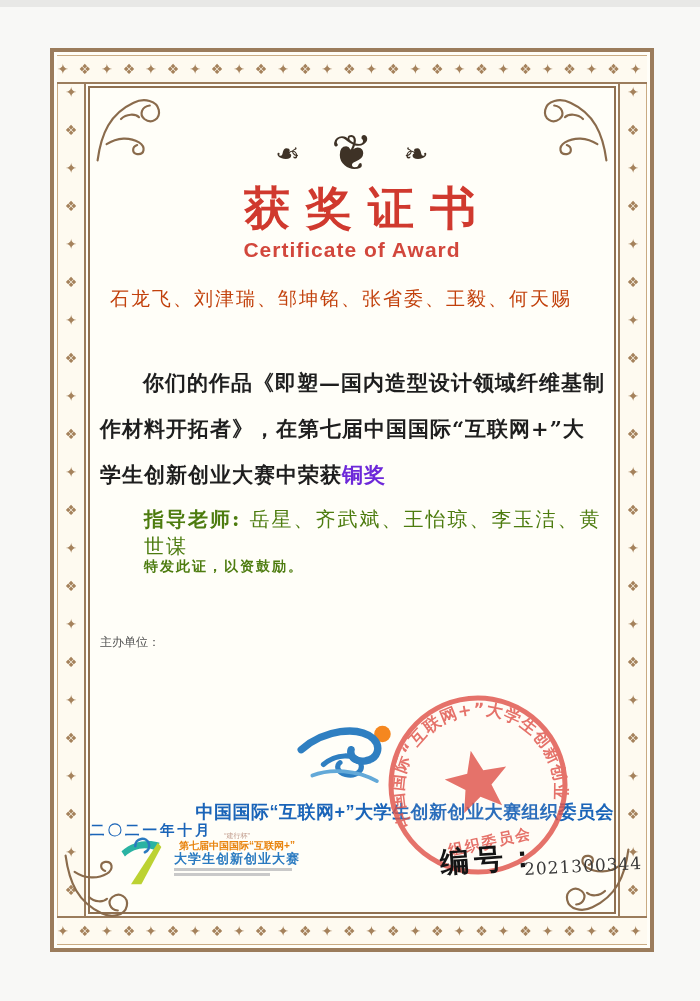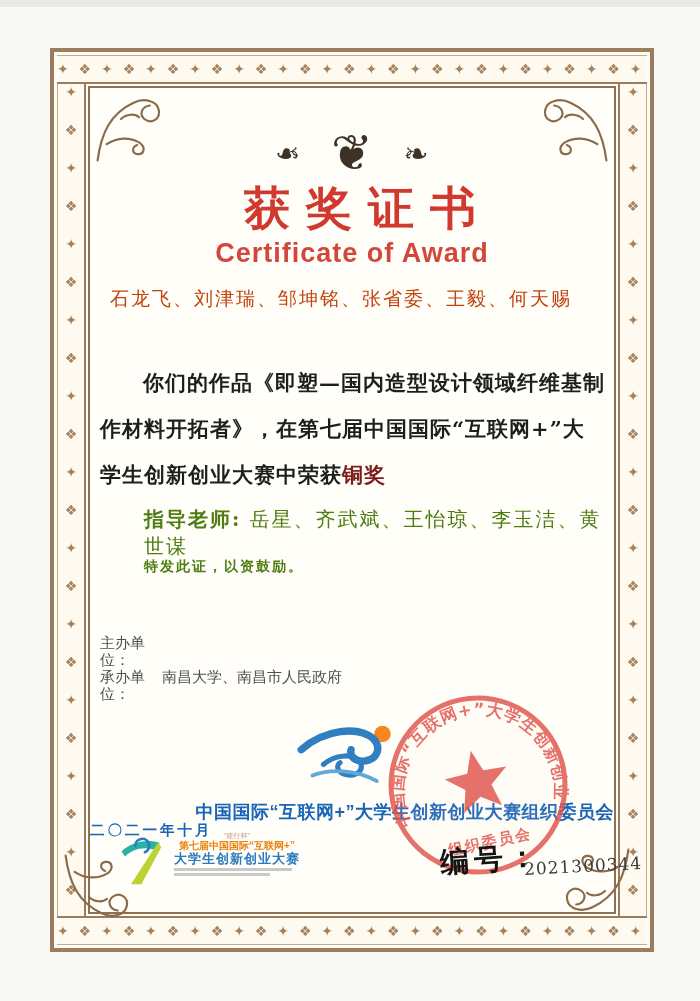--- a/index.html
+++ b/index.html
@@ -30,41 +30,41 @@
   
   .top-ornament{position:absolute;top:36px;left:0;right:0;text-align:center;color:#3e3226;}
   .top-ornament .side{font-size:30px;display:inline-block;vertical-align:middle;}
   .top-ornament .side.flip{transform:scaleX(-1);}
   .top-ornament .mid{font-size:50px;display:inline-block;vertical-align:middle;margin:0 26px;}
 
   .title{position:absolute;top:90px;left:0;right:0;text-align:center;
          font-family:"DejaVu Serif","Liberation Serif",serif;
          font-size:46px;font-weight:900;color:#d0392e;letter-spacing:16px;padding-left:32px;}
   .subtitle{position:absolute;top:150px;left:0;right:0;text-align:center;
-         font-size:27px;font-weight:600;color:#d2473c;letter-spacing:1px;}
+         font-size:21px;font-weight:600;color:#d2473c;letter-spacing:1px;}
 
   
   .recipients{position:absolute;top:198px;left:20px;right:10px;
          font-family:"DejaVu Serif","Liberation Serif",serif;
          font-size:19px;color:#c2410c;letter-spacing:2px;}
   .body-text{position:absolute;top:272px;left:10px;width:506px;
          font-family:"DejaVu Serif","Liberation Serif",serif;
          font-size:21px;line-height:46px;font-weight:700;color:#1e1e1e;
          letter-spacing:1px;text-indent:43px;}
-  .award{color:#7f1d1d;font-weight:900;}
+  .award{color:#6d28d9;font-weight:900;}
   .advisors{position:absolute;top:418px;left:54px;right:8px;
          font-family:"DejaVu Serif","Liberation Serif",serif;
          font-size:20px;color:#4d7c0f;letter-spacing:2px;}
   .advisors .lbl{font-weight:800;margin-right:8px;}
   .closing{position:absolute;top:470px;left:54px;
          font-family:"DejaVu Serif","Liberation Serif",serif;
          font-size:14px;font-weight:800;color:#4d7c0f;letter-spacing:2px;}
 
   
-  .orgs{position:absolute;top:546px;left:10px;right:14px;font-size:15px;
+  .orgs{position:absolute;top:546px;left:10px;right:14px;font-size:12px;
         line-height:17px;color:#4f4f4f;}
   .org-row{display:flex;}
   .org-row .org-label{flex:none;width:62px;}
   .org-row .org-text{flex:1;}
 
   
   .main-logo{position:absolute;top:634px;left:50%;transform:translateX(-50%);}
   .committee{position:absolute;top:712px;left:0;right:0;text-align:right;
         font-size:18px;font-weight:700;color:#1a64b8;letter-spacing:.5px;}
   .date-line{position:absolute;top:733px;left:0;right:0;
@@ -148,24 +148,20 @@
 
       <div class="advisors">
         <span class="lbl">指导老师:</span><span>岳星、齐武斌、王怡琼、李玉洁、黄世谋</span>
       </div>
 
       <div class="closing">特发此证，以资鼓励。</div>
 
       <div class="orgs">
         <div class="org-row">
           <span class="org-label">主办单位：</span>
-        </div>
-        <div class="org-row">
-          <span class="org-label">承办单位：</span>
-          <span class="org-text">南昌大学、南昌市人民政府</span>
         </div>
       </div>
 
       <svg class="main-logo" viewBox="0 0 130 78" width="120" height="72">
         <circle cx="98" cy="13" r="9" fill="#f5871f"></circle>
         <path d="M10 30 C 35 8, 72 4, 88 18 C 97 27, 93 40, 80 42 C 70 44, 62 38, 64 30" stroke="#2f7fc1" stroke-width="8" fill="none" stroke-linecap="round"></path>
         <path d="M34 46 C 48 34, 68 34, 74 44 C 78 52, 70 60, 58 57 C 50 55, 47 48, 52 44" stroke="#2f7fc1" stroke-width="5.5" fill="none" stroke-linecap="round"></path>
         <path d="M22 58 C 42 50, 70 52, 92 64" stroke="#63a9d8" stroke-width="4" fill="none" stroke-linecap="round"></path>
       </svg>
 

